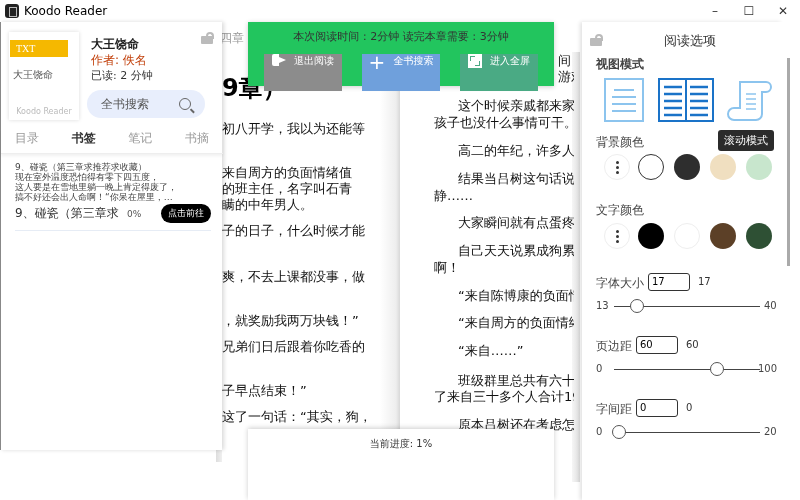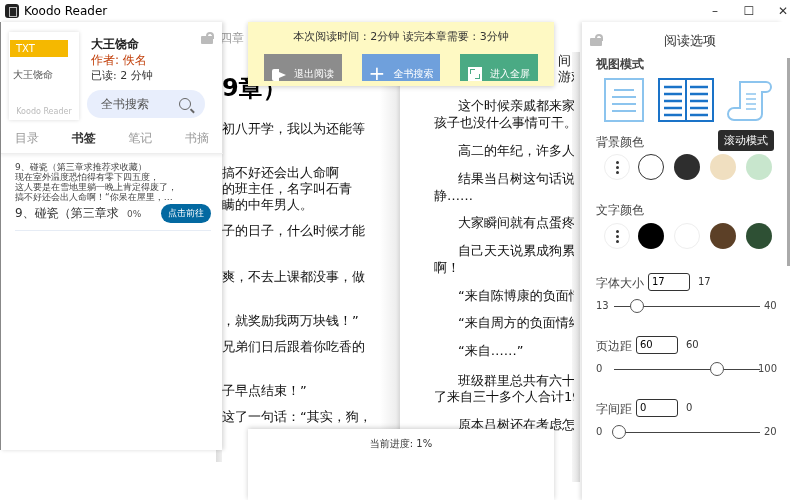--- a/index.html
+++ b/index.html
@@ -15,47 +15,47 @@
 .page-left{position:absolute;left:222px;top:30px;width:160px;height:450px;background:#fff;}
 .page-right{position:absolute;left:400px;top:30px;width:180px;height:450px;background:#fff;}
 .spine{position:absolute;left:380px;top:30px;width:40px;height:400px;background:linear-gradient(90deg,#fff 0%,#eee 40%,#d8d8d8 50%,#eee 60%,#fff 100%);}
 .edge{position:absolute;width:8px;background:linear-gradient(90deg,#ddd,#f6f6f6);}
 .chapter-label{position:absolute;left:220px;top:8px;font-size:12px;color:#999;}
 .chapter-title{position:absolute;left:222px;top:72px;font-size:24px;font-weight:bold;color:#000;}
 .txt{position:absolute;font-size:13px;color:#111;white-space:nowrap;line-height:18px;}
 
 .sidebar{position:absolute;left:0;top:22px;width:222px;height:428px;background:#fff;box-shadow:2px 0 4px rgba(0,0,0,0.15);border-left:1px solid #888;}
 .cover{position:absolute;left:8px;top:10px;width:70px;height:88px;background:#fff;box-shadow:0 0 4px rgba(0,0,0,0.15);}
-.cover-badge{position:absolute;left:1px;top:8px;width:58px;height:17px;background:#f5b800;color:#fff;font-size:10px;padding-left:6px;line-height:17px;}
+.cover-badge{position:absolute;left:1px;top:8px;width:58px;height:17px;background:#f5b800;color:#fff;font-size:10px;padding-left:6px;line-height:17px;font-family:Liberation Serif, serif;}
 .cover-title{position:absolute;left:4px;top:36px;font-size:10px;color:#555;}
 .cover-brand{position:absolute;left:0;bottom:4px;width:100%;text-align:center;font-size:8px;color:#bbb;}
 .book-name{position:absolute;left:90px;top:14px;font-size:12px;font-weight:bold;color:#222;}
 .book-author{position:absolute;left:90px;top:30px;font-size:12px;color:#c2410c;}
 .book-read{position:absolute;left:90px;top:46px;font-size:11px;color:#333;}
 .lock-icon{position:absolute;width:14px;height:12px;}
 .lock-icon .body{position:absolute;left:0;bottom:0;width:12px;height:8px;background:#bbb;border-radius:1px;}
 .lock-icon .shackle{position:absolute;left:5px;top:0;width:8px;height:7px;border:2px solid #bbb;border-bottom:none;border-radius:4px 4px 0 0;}
 .search-box{position:absolute;left:86px;top:68px;width:118px;height:28px;background:#e8eefc;border-radius:14px;display:flex;align-items:center;cursor:text;}
 .search-box span{font-size:12px;color:#555;margin-left:14px;flex:1;}
 .search-icon{width:12px;height:12px;border:1.5px solid #666;border-radius:50%;position:relative;margin-right:14px;}
 .search-icon::after{content:"";position:absolute;width:5px;height:1.5px;background:#666;right:-5px;bottom:-2px;transform:rotate(45deg);}
 .tabs{position:absolute;left:0;top:108px;width:222px;height:24px;display:flex;justify-content:space-between;padding:0 14px;border-bottom:1px solid #eee;box-shadow:0 2px 3px rgba(0,0,0,0.06);}
 .tab{font-size:12px;color:#999;cursor:pointer;}
 .tab.active{color:#333;font-weight:bold;}
 .bookmark-item{position:absolute;left:14px;top:140px;width:196px;}
 .bm-snippet{font-size:9px;color:#444;line-height:10px;}
 .bm-row{display:flex;align-items:center;margin-top:2px;}
 .bm-title{font-size:12px;color:#333;width:110px;white-space:nowrap;overflow:hidden;}
 .bm-pct{font-size:9px;color:#555;margin-left:2px;width:30px;}
-.bm-btn{margin-left:auto;background:#0369a1;color:#fff;font-size:9px;border-radius:10px;padding:3px 7px;cursor:pointer;}
+.bm-btn{margin-left:auto;background:#000000;color:#fff;font-size:9px;border-radius:10px;padding:3px 7px;cursor:pointer;}
 .bm-divider{position:absolute;left:14px;top:208px;width:196px;height:1px;background:#e6ecf5;}
 
-.top-panel{position:absolute;left:248px;top:22px;width:306px;height:64px;background:#fef9c3;box-shadow:0 1px 5px rgba(0,0,0,0.2);}
+.top-panel{position:absolute;left:248px;top:22px;width:306px;height:64px;background:#22c55e;box-shadow:0 1px 5px rgba(0,0,0,0.2);}
 .top-info{position:absolute;left:0;top:7px;width:100%;text-align:center;font-size:11px;color:#333;}
-.tbtn{position:absolute;top:32px;height:27px;display:flex;align-items:flex-end;justify-content:center;color:#fff;font-size:10px;cursor:pointer;}
+.tbtn{position:absolute;top:32px;height:37px;display:flex;align-items:flex-start;justify-content:center;color:#fff;font-size:10px;cursor:pointer;}
 .tbtn .ic{margin-right:8px;font-size:16px;line-height:16px;}
 .exit-icon{width:14px;height:12px;position:relative;}
 .exit-icon::before{content:"";position:absolute;left:0;top:0;width:7px;height:12px;background:#fff;border-radius:2px 0 0 2px;}
 .exit-icon::after{content:"";position:absolute;left:7px;top:3px;border-left:7px solid #fff;border-top:3px solid transparent;border-bottom:3px solid transparent;}
 .fs-icon{width:14px;height:14px;background:#fff;position:relative;}
 .fs-icon::before{content:"";position:absolute;left:2px;top:2px;width:4px;height:4px;border-top:1.5px solid #4aaa84;border-left:1.5px solid #4aaa84;}
 .fs-icon::after{content:"";position:absolute;right:2px;bottom:2px;width:4px;height:4px;border-bottom:1.5px solid #4aaa84;border-right:1.5px solid #4aaa84;}
 
 .bottom-panel{position:absolute;left:248px;top:429px;width:306px;height:71px;background:#fff;box-shadow:0 -1px 5px rgba(0,0,0,0.2);}
 .progress-text{position:absolute;left:0;top:8px;width:100%;text-align:center;font-size:10px;color:#333;}
@@ -93,21 +93,21 @@
   <div class="edge" style="left:216px;top:30px;height:410px;"></div>
   <div class="page-left"></div>
   <div class="spine"></div>
   <div class="page-right"></div>
   <div class="edge" style="left:572px;top:30px;height:430px;background:linear-gradient(90deg,#f6f6f6,#ddd);"></div>
 
   <span class="chapter-label">四章</span>
   <span class="chapter-title" style="top:50px;">9章）</span>
 
   <span class="txt" style="left:222px;top:98px;">初八开学，我以为还能等</span>
-  <span class="txt" style="left:222px;top:142px;">搞不好还会出人命啊</span>
+  <span class="txt" style="left:222px;top:142px;">来自周方的负面情绪值</span>
   <span class="txt" style="left:222px;top:158px;">的班主任，名字叫石青</span>
   <span class="txt" style="left:222px;top:174px;">瞒的中年男人。</span>
   <span class="txt" style="left:222px;top:200px;">子的日子，什么时候才能</span>
   <span class="txt" style="left:222px;top:290px;">，就奖励我两万块钱！”</span>
   <span class="txt" style="left:222px;top:246px;">爽，不去上课都没事，做</span>
   <span class="txt" style="left:222px;top:316px;">兄弟们日后跟着你吃香的</span>
   <span class="txt" style="left:222px;top:360px;">子早点结束！”</span>
   <span class="txt" style="left:222px;top:386px;">这了一句话：“其实，狗，</span>
 
   <div style="position:absolute;left:434px;top:0;width:140px;height:478px;overflow:hidden;">

